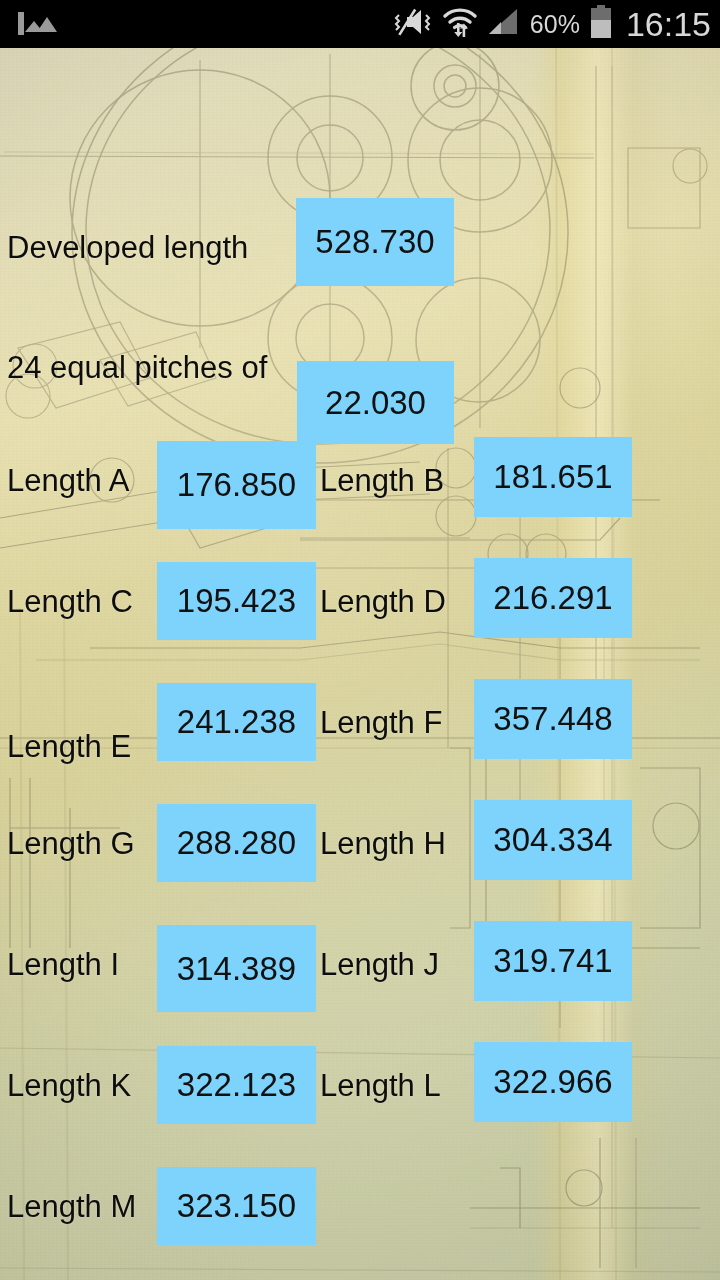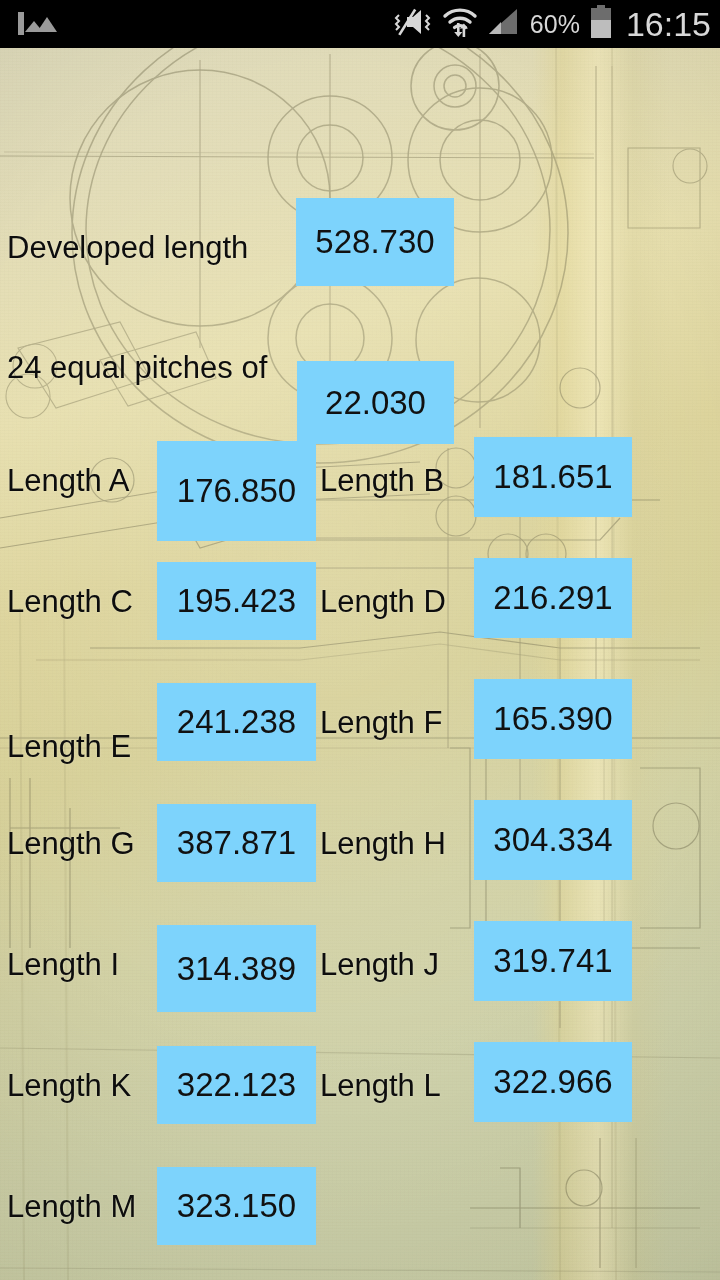--- a/index.html
+++ b/index.html
@@ -369,42 +369,42 @@
       <span class="fld" style="left:296px;top:0;width:158px;height:88px;">528.730</span>
     </div>
 
     <div class="row row-wide" style="top:270px;height:96px;">
       <span class="lbl" style="top:32px;">24 equal pitches of</span>
       <span class="fld" style="left:297px;top:43px;width:157px;height:83px;">22.030</span>
     </div>
 
     <div class="row" style="top:393px;height:78px;">
       <span class="lbl lblA" style="top:22px;">Length A</span>
-      <span class="fld fldA" style="top:0;height:100px;">176.850</span>
+      <span class="fld fldA" style="top:0;height:88px;">176.850</span>
       <span class="lbl lblB" style="top:22px;">Length B</span>
       <span class="fld fldB" style="top:-4px;height:80px;">181.651</span>
     </div>
 
     <div class="row" style="top:514px;height:78px;">
       <span class="lbl lblA" style="top:22px;">Length C</span>
       <span class="fld fldA" style="top:0;height:78px;">195.423</span>
       <span class="lbl lblB" style="top:22px;">Length D</span>
       <span class="fld fldB" style="top:-4px;height:80px;">216.291</span>
     </div>
 
     <div class="row" style="top:635px;height:78px;">
       <span class="lbl lblA" style="top:22px;margin-top:24px;">Length E</span>
       <span class="fld fldA" style="top:0;height:78px;">241.238</span>
       <span class="lbl lblB" style="top:22px;">Length F</span>
-      <span class="fld fldB" style="top:-4px;height:80px;">165.390</span>
+      <span class="fld fldB" style="top:-4px;height:80px;">357.448</span>
     </div>
 
     <div class="row" style="top:756px;height:78px;">
       <span class="lbl lblA" style="top:22px;">Length G</span>
-      <span class="fld fldA" style="top:0;height:78px;">387.871</span>
+      <span class="fld fldA" style="top:0;height:78px;">288.280</span>
       <span class="lbl lblB" style="top:22px;">Length H</span>
       <span class="fld fldB" style="top:-4px;height:80px;">304.334</span>
     </div>
 
     <div class="row" style="top:877px;height:78px;">
       <span class="lbl lblA" style="top:22px;">Length I</span>
       <span class="fld fldA" style="top:0;height:87px;">314.389</span>
       <span class="lbl lblB" style="top:22px;">Length J</span>
       <span class="fld fldB" style="top:-4px;height:80px;">319.741</span>
     </div>

